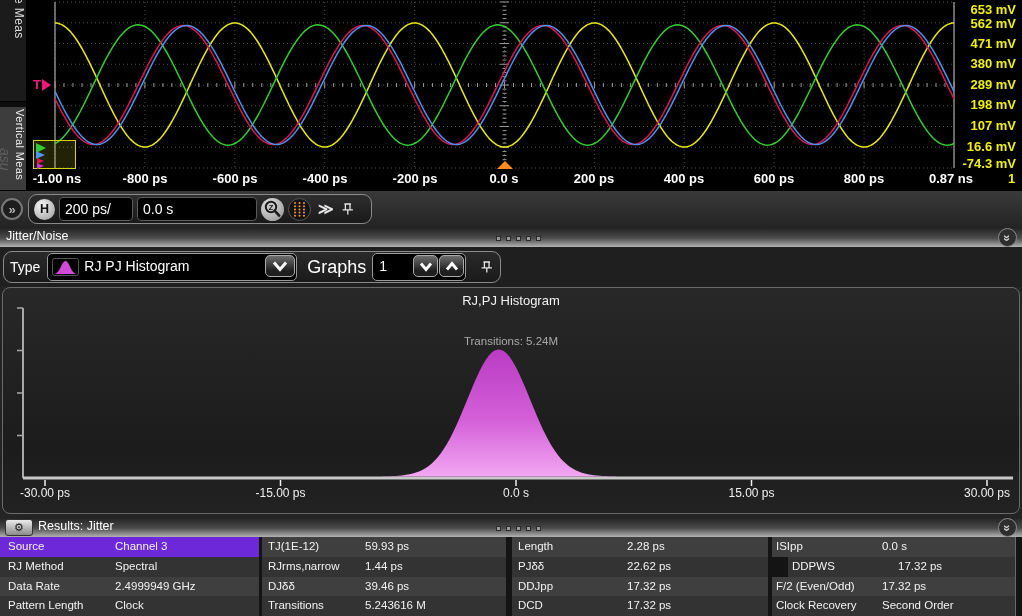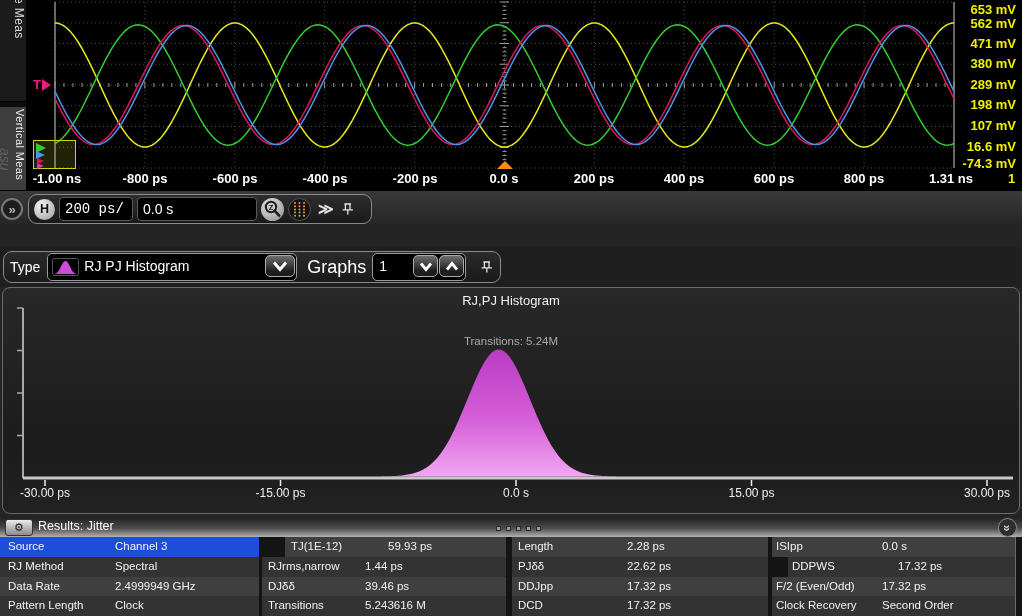--- a/index.html
+++ b/index.html
@@ -37,21 +37,21 @@
   .circle-btn{border-radius:50%;display:flex;align-items:center;justify-content:center;box-sizing:border-box;}
   #expand-btn{position:absolute;left:1px;top:7px;width:22px;height:22px;border:2px solid #787878;
         background:#1d1d1d;color:#b5b5b5;font-size:13px;font-weight:bold;}
   #hgroup{position:absolute;left:28px;top:3px;width:344px;height:30px;border:1.5px solid #8a8a8a;border-radius:9px;
         background:linear-gradient(180deg,#2e2e2e,#191919);display:flex;align-items:center;gap:4px;
         padding:0 5px;box-sizing:border-box;}
   #h-btn{width:21px;height:21px;background:radial-gradient(circle at 35% 30%,#f5f5f5,#9a9a9a);
         color:#111;font-size:12.5px;font-weight:bold;}
   .field{background:#000;border:1px solid #5a5a5a;border-radius:4px;color:#fff;font-size:14px;
         display:flex;align-items:center;padding-left:5px;box-sizing:border-box;height:24px;}
-  #timebase-field{width:74px;font-family:Liberation Mono, monospace;}
+  #timebase-field{width:74px;}
   #hpos-field{width:120px;}
   #zoom-btn{width:23px;height:23px;background:radial-gradient(circle at 35% 30%,#e2e2e2,#8f8f8f);}
   #marker-btn{width:23px;height:23px;background:#141414;border:1px solid #555;}
   #more-chevrons{color:#e8e8e8;font-size:15px;font-weight:bold;margin:0 3px;}
   .pin-icon{flex:0 0 auto;}
 
   
   .hdrbar{position:absolute;left:0;width:1022px;height:20px;
         background:linear-gradient(180deg,#202020,#4a4a4a 55%,#b2b2b2);border-bottom:1px solid #060606;}
   #jitter-hdr{top:227px;}
@@ -303,21 +303,21 @@
         <div class="tlabel" style="left: 57px;">-1.00 ns</div>
         <div class="tlabel" style="left: 145px;">-800 ps</div>
         <div class="tlabel" style="left: 235px;">-600 ps</div>
         <div class="tlabel" style="left: 325px;">-400 ps</div>
         <div class="tlabel" style="left: 415px;">-200 ps</div>
         <div class="tlabel" style="left: 504px;">0.0 s</div>
         <div class="tlabel" style="left: 594px;">200 ps</div>
         <div class="tlabel" style="left: 684px;">400 ps</div>
         <div class="tlabel" style="left: 774px;">600 ps</div>
         <div class="tlabel" style="left: 864px;">800 ps</div>
-        <div class="tlabel" style="left: 951px;">1.31 ns</div>
+        <div class="tlabel" style="left: 951px;">0.87 ns</div>
       </div>
     <div id="volt-col">
         <div class="vlabel" style="top: 9px;">653 mV</div>
         <div class="vlabel" style="top: 23px;">562 mV</div>
         <div class="vlabel" style="top: 43px;">471 mV</div>
         <div class="vlabel" style="top: 63px;">380 mV</div>
         <div class="vlabel" style="top: 84px;">289 mV</div>
         <div class="vlabel" style="top: 104px;">198 mV</div>
         <div class="vlabel" style="top: 125px;">107 mV</div>
         <div class="vlabel" style="top: 146px;">16.6 mV</div>
@@ -360,20 +360,33 @@
           </g>
         </svg>
       </div>
       <div id="more-chevrons">≫</div>
       <svg class="pin-icon" width="14" height="13" viewBox="0 0 14 13">
         <path d="M3.4 1 H10 M4.4 1 V6.3 M9 1 V6.3 M1.6 6.8 H11.9 M6.8 6.8 V11.6" stroke="#e6e6e6" stroke-width="1.3" fill="none"></path>
       </svg>
     </div>
   </div>
 
+  <div id="jitter-hdr" class="hdrbar">
+    <div class="hdr-label">Jitter/Noise</div>
+    <div class="drag-dots">
+        <i></i>
+        <i></i>
+        <i></i>
+        <i></i>
+        <i></i>
+      </div>
+    <div class="collapse-btn">
+      <span>»</span>
+    </div>
+  </div>
 
   <div id="type-row">
     <div id="type-group">
       <span id="type-label">Type</span>
       <div id="type-dropdown">
         <svg id="type-dd-icon" width="27" height="18" viewBox="0 0 27 18">
           <rect x="0.5" y="0.5" width="26" height="17" rx="2" fill="#000" stroke="#555"></rect>
           <path d="M2 16 C8 16 9.5 3 13.5 3 C17.5 3 19 16 25 16 Z" fill="#d24ad8"></path>
         </svg>
         <span id="type-dd-text">RJ PJ Histogram</span>
@@ -445,39 +458,39 @@
         <i></i>
       </div>
     <div class="collapse-btn">
       <span>»</span>
     </div>
   </div>
 
   <div id="results-table">
     <div id="tbl-rborder"></div>
   <div class="rgroup" style="left: 0px; width: 259px;">
-        <div class="rrow" style="background: #1d4ed8;">
+        <div class="rrow" style="background: #6d28d9;">
           <div class="lab" style="left: 8px;">Source</div>
           <div class="val" style="left: 115px;">Channel 3</div>
         </div>
         <div class="rrow" style="background: rgb(51, 51, 51);">
           <div class="lab" style="left: 8px;">RJ Method</div>
           <div class="val" style="left: 115px;">Spectral</div>
         </div>
         <div class="rrow" style="background: rgb(63, 63, 63);">
           <div class="lab" style="left: 8px;">Data Rate</div>
           <div class="val" style="left: 115px;">2.4999949 GHz</div>
         </div>
         <div class="rrow" style="background: rgb(51, 51, 51);">
           <div class="lab" style="left: 8px;">Pattern Length</div>
           <div class="val" style="left: 115px;">Clock</div>
         </div>
       </div>
       <div class="rgroup" style="left: 262px; width: 244px;">
-        <div class="rrow" style="background: rgb(63, 63, 63); margin-left: 23px;">
+        <div class="rrow" style="background: rgb(63, 63, 63);">
           <div class="lab" style="left: 6px;">TJ(1E-12)</div>
           <div class="val" style="left: 103px;">59.93 ps</div>
         </div>
         <div class="rrow" style="background: rgb(51, 51, 51);">
           <div class="lab" style="left: 6px;">RJrms,narrow</div>
           <div class="val" style="left: 103px;">1.44 ps</div>
         </div>
         <div class="rrow" style="background: rgb(63, 63, 63);">
           <div class="lab" style="left: 6px;">DJδδ</div>
           <div class="val" style="left: 103px;">39.46 ps</div>

